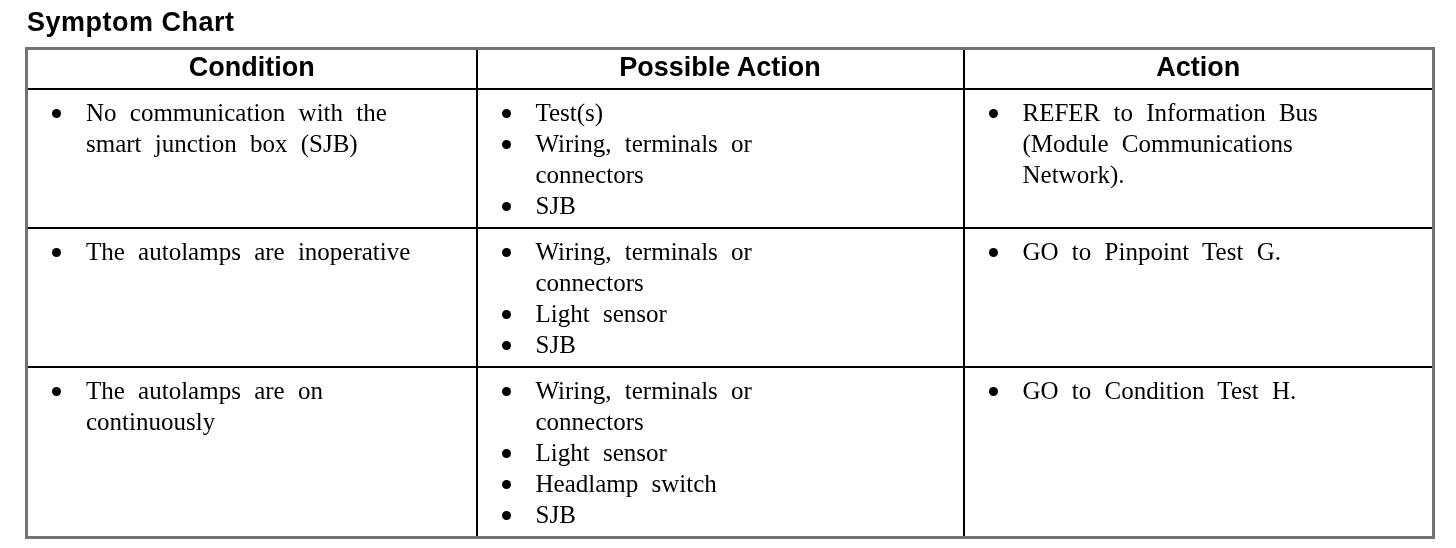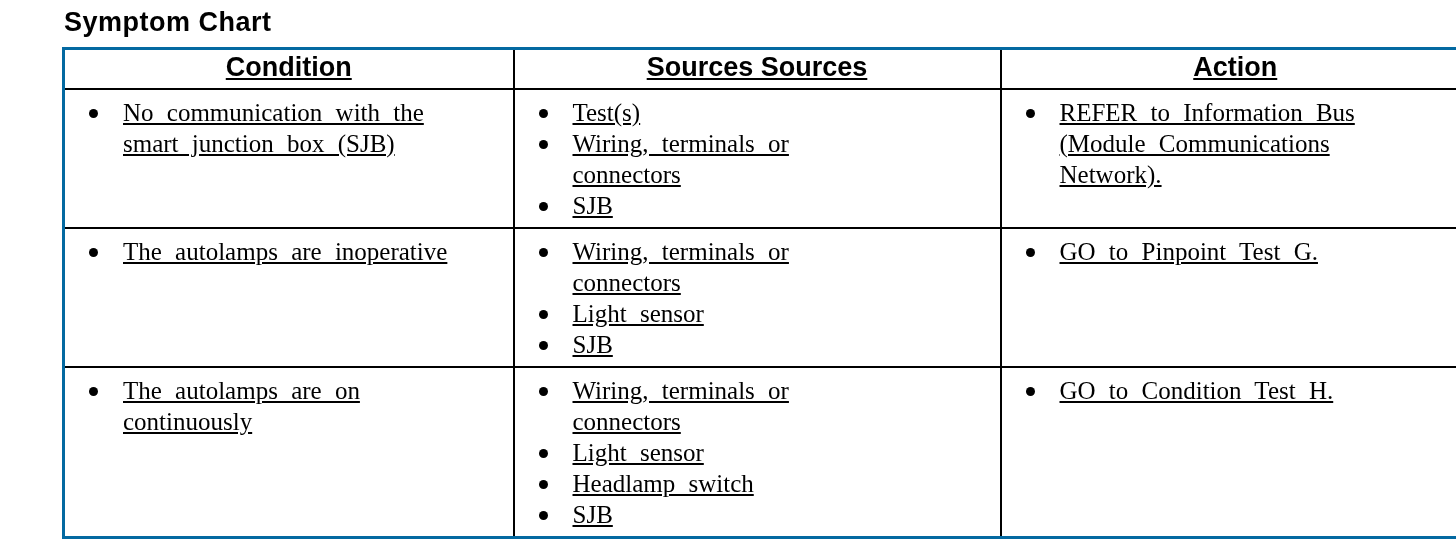--- a/index.html
+++ b/index.html
@@ -8,37 +8,35 @@
     height: 548px;
     background: #ffffff;
     font-family: "Liberation Serif", serif;
     color: #000000;
     overflow: hidden;
   }
   .page {
     width: 1456px;
     height: 548px;
     padding-top: 7px;
-    padding-left: 37px;
   }
   .doc-title {
     font-family: "Liberation Sans", sans-serif;
     font-weight: bold;
     font-size: 27px;
     letter-spacing: 0.5px;
     margin-left: 27px;
     margin-bottom: 9px;
   }
   table.symptom-table {
     margin-left: 25px;
     width: 1407px;
     border-collapse: collapse;
     table-layout: fixed;
-    border: 3px solid #0369a1;
-    text-decoration: underline;
+    border: 3px solid #737373;
   }
   .symptom-table th, .symptom-table td {
     border: 2px solid #000000;
     vertical-align: top;
   }
   .symptom-table th {
     font-family: "Liberation Sans", sans-serif;
     font-weight: bold;
     font-size: 27px;
     text-align: center;
@@ -82,21 +80,21 @@
 
   <table class="symptom-table">
     <colgroup>
       <col style="width:450px">
       <col style="width:487px">
       <col style="width:470px">
     </colgroup>
     <thead>
       <tr>
         <th>Condition</th>
-        <th>Sources Sources</th>
+        <th>Possible Action</th>
         <th>Action</th>
       </tr>
     </thead>
     <tbody>
       <tr class="row-1">
         <td>
           <ul>
             <li>No communication with the
 smart junction box (SJB)</li>
           </ul>

